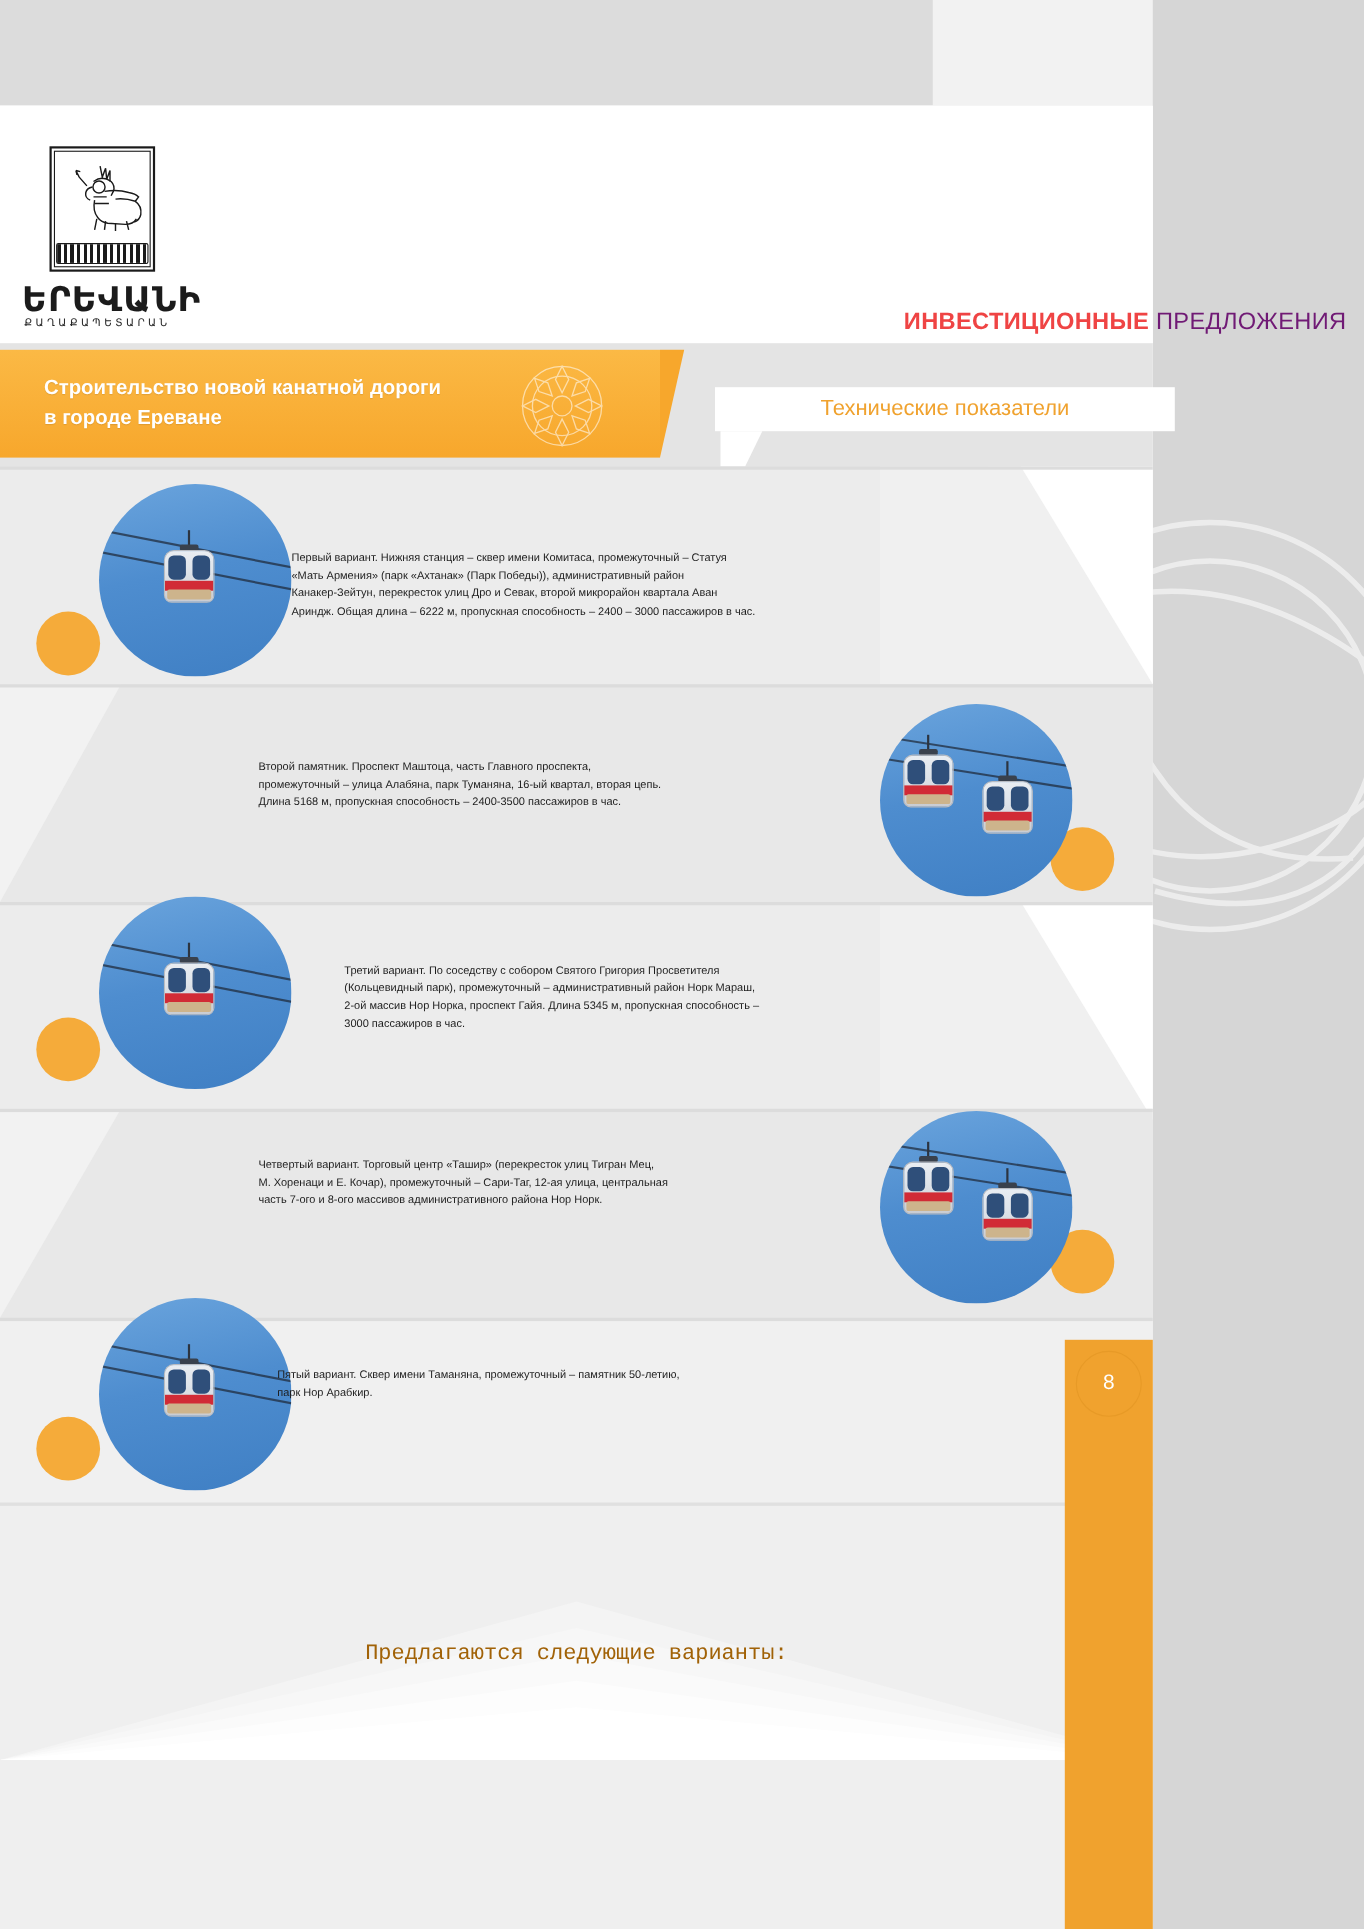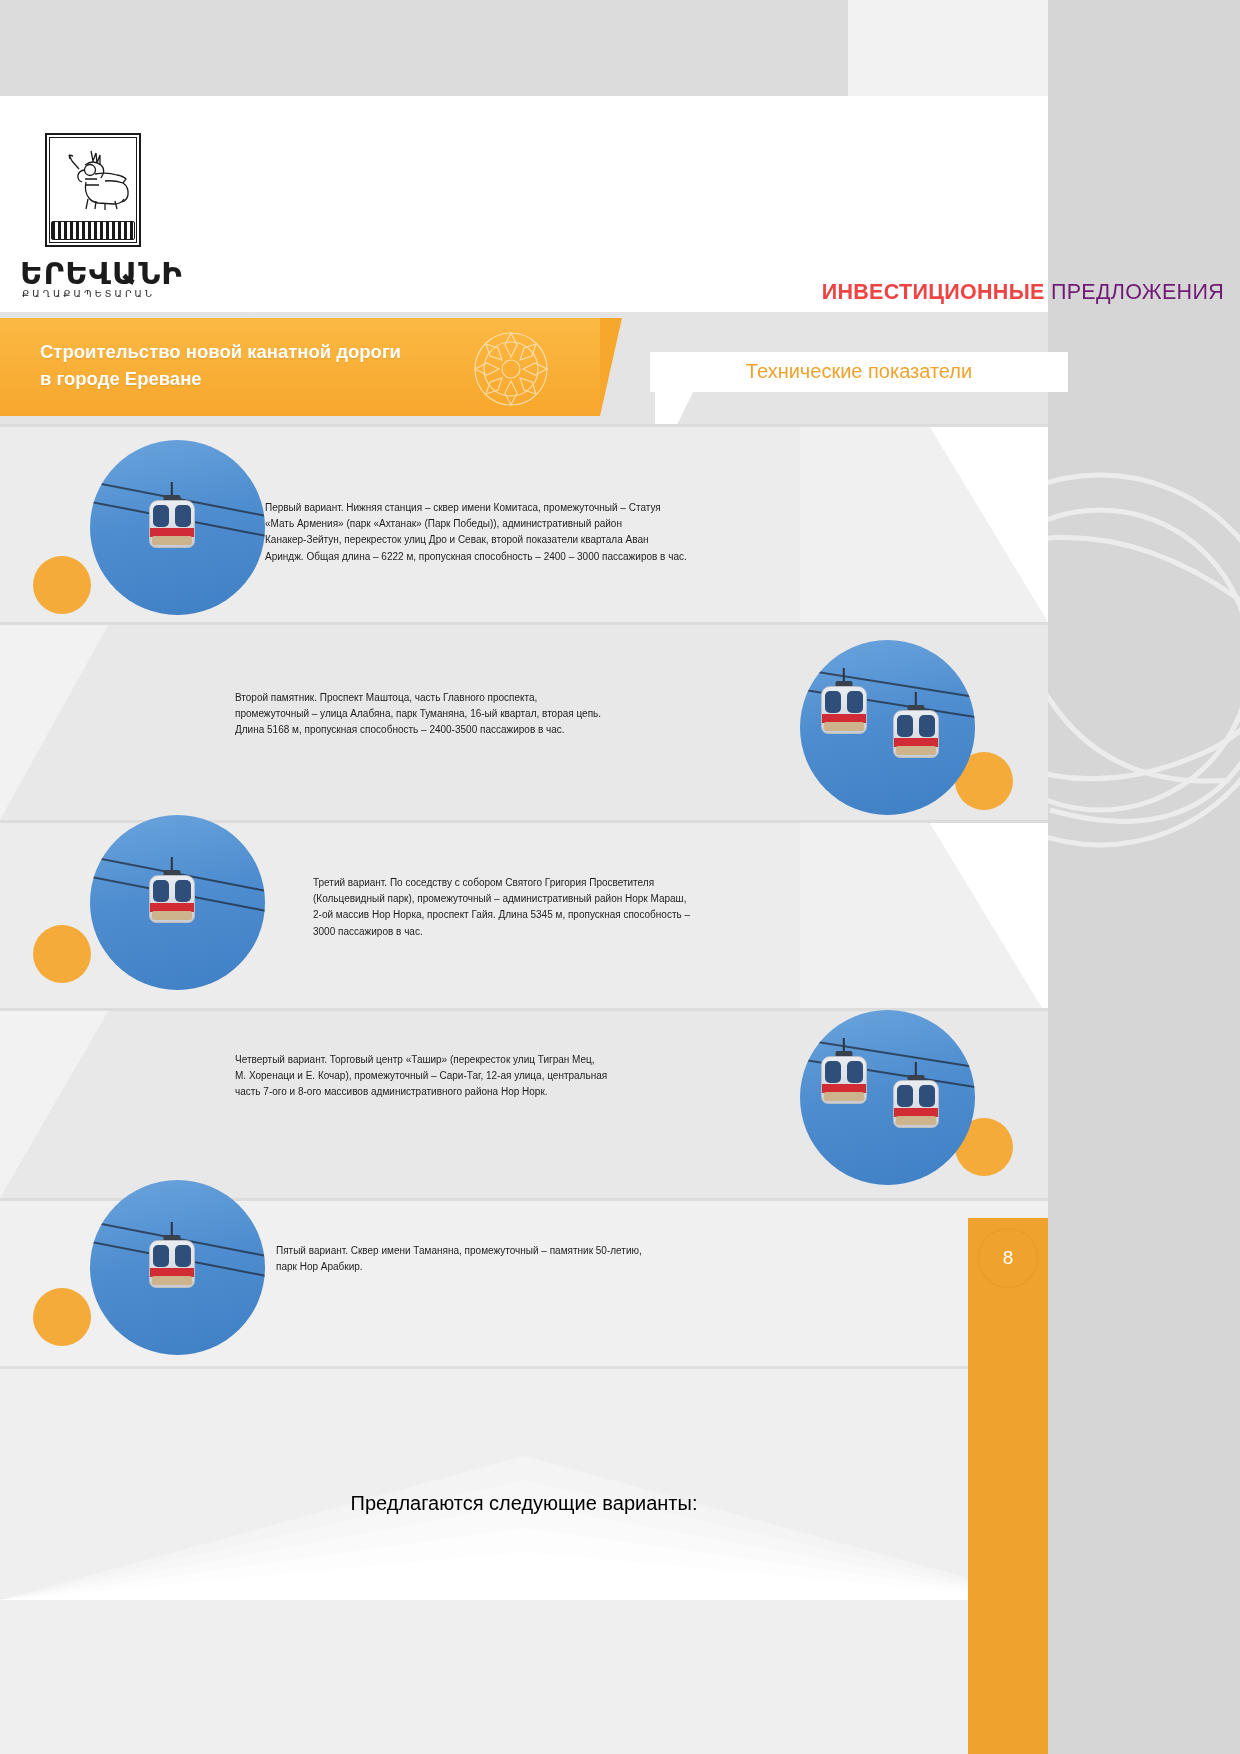--- a/index.html
+++ b/index.html
@@ -116,21 +116,21 @@
   .cabin .glassL{position:absolute;left:3px;top:4px;width:16px;height:22px;border-radius:5px;background:#2f4f7a;}
   .cabin .glassR{position:absolute;right:3px;top:4px;width:16px;height:22px;border-radius:5px;background:#2f4f7a;}
   .cabin .stripe{position:absolute;left:0;right:0;top:27px;height:9px;background:#d12b36;}
   .cabin .base{position:absolute;left:2px;right:2px;bottom:2px;height:9px;border-radius:2px;background:#cdb48c;}
 
   .para{
     position:absolute;color:#1d1d1d;font-size:10px;line-height:1.62;
   }
   .footer-text{
     position:absolute;left:0;top:1492px;width:1048px;text-align:center;
-    color:#000000;font-size:20px;
+    color:#a16207;font-size:20px;font-family:Liberation Mono, monospace;
   }
 
   
   .pagenum-bar{position:absolute;left:968px;top:1218px;width:80px;height:536px;background:#f0a22e;}
   .pagenum-circle{
     position:absolute;left:978px;top:1228px;width:58px;height:58px;border-radius:50%;
     border:1.5px solid #e79a27;color:#ffffff;font-size:19px;
     display:flex;align-items:center;justify-content:center;
   }
 </style>
@@ -230,21 +230,21 @@
           <div class="glassL"></div>
           <div class="glassR"></div>
           <div class="stripe"></div>
           <div class="base"></div>
         </div>
     </div>
   </div>
   <div class="para" style="left:265px;top:500px;width:630px;">
     <div>Первый вариант. Нижняя станция – сквер имени Комитаса, промежуточный – Статуя</div>
     <div>«Мать Армения» (парк «Ахтанак» (Парк Победы)), административный район</div>
-    <div>Канакер-Зейтун, перекресток улиц Дро и Севак, второй показатели квартала Аван</div>
+    <div>Канакер-Зейтун, перекресток улиц Дро и Севак, второй микрорайон квартала Аван</div>
     <div>Ариндж. Общая длина – 6222 м, пропускная способность – 2400 – 3000 пассажиров в час.</div>
   </div>
 
   <div class="row" style="top:622px;height:198px;">
     <div class="band band-b"></div>
     <div style="position:absolute;left:0;top:0;width:0;height:0;border-top:198px solid #f2f2f2;border-right:110px solid transparent;"></div>
   </div>
   <div style="position:absolute;left:0;top:622px;width:1048px;height:3px;background:#dcdcdc;"></div>
   <div style="position:absolute;left:955px;top:752px;width:58px;height:58px;border-radius:50%;background:#f5ab3a;"></div>
 
@@ -361,21 +361,21 @@
       <div class="hanger"></div>
         <div class="grip"></div>
       <div class="body">
           <div class="glassL"></div>
           <div class="glassR"></div>
           <div class="stripe"></div>
           <div class="base"></div>
         </div>
     </div>
   </div>
-  <div class="para" style="left:276px;top:1243px;width:620px;">
+  <div class="para" style="left:252px;top:1243px;width:620px;">
     <div>Пятый вариант. Сквер имени Таманяна, промежуточный – памятник 50-летию,</div>
     <div>парк Нор Арабкир.</div>
   </div>
 
   <div style="position:absolute;left:0;top:1366px;width:1048px;height:388px;background:#efefef;"></div>
   <div style="position:absolute;left:0;top:1366px;width:1048px;height:3px;background:#e0e0e0;"></div>
 
   <svg style="position:absolute;left:0;top:1370px;width:1048px;height:230px;" viewBox="0 0 1048 230" preserveAspectRatio="none">
     <polygon points="0,230 524,86 1048,230 1048,230 0,230" fill="#f4f4f4"></polygon>
     <polygon points="0,230 524,110 1048,230" fill="#f7f7f7"></polygon>

